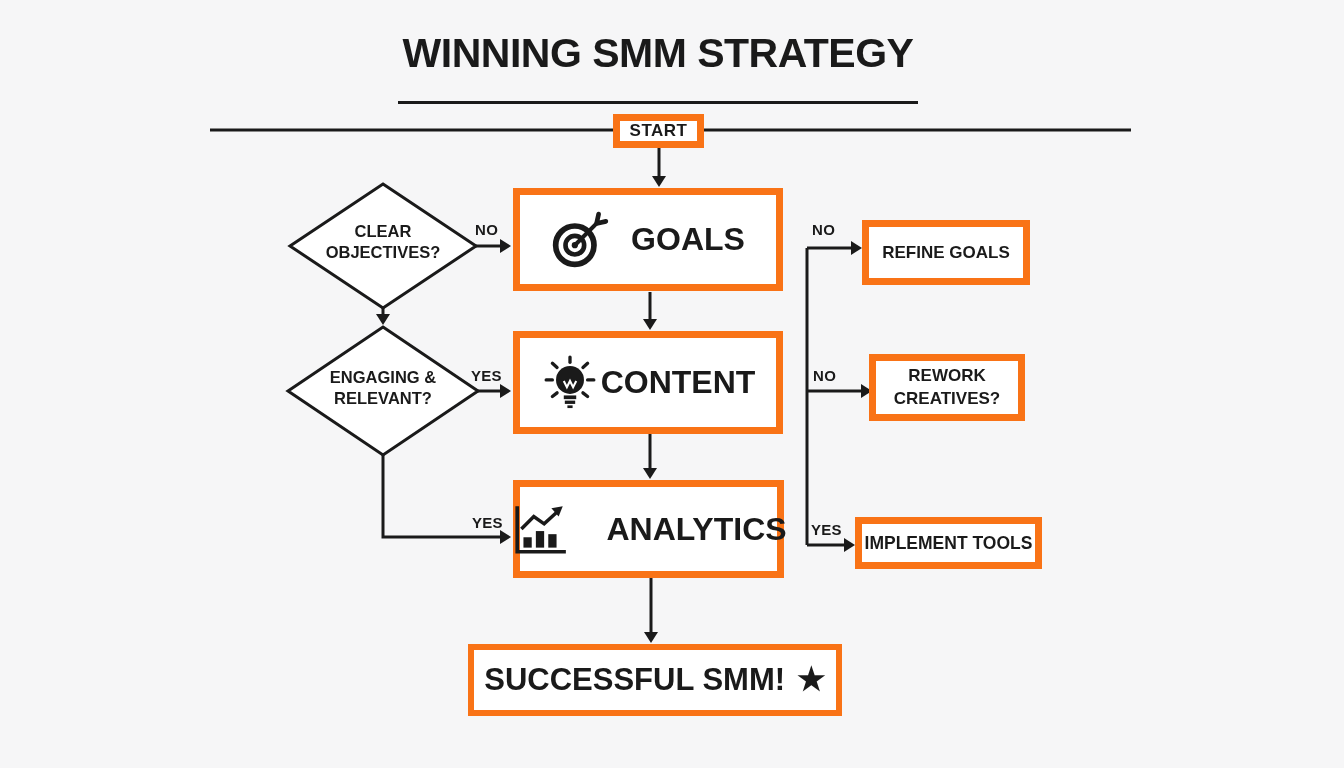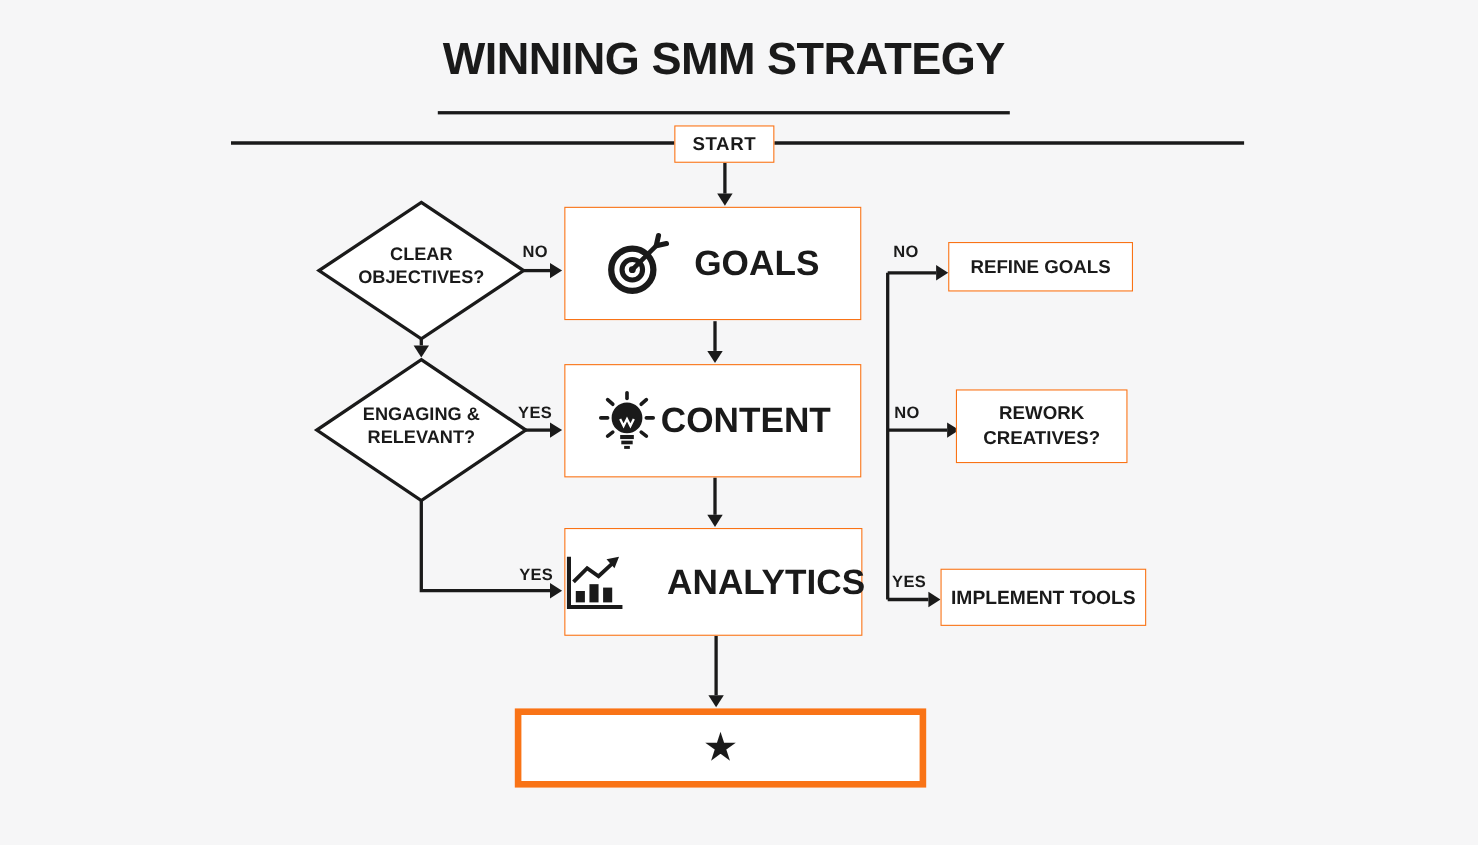--- a/index.html
+++ b/index.html
@@ -15,30 +15,30 @@
 
   .title {
     position: absolute; left: 398px; top: 30px; width: 520px;
     text-align: center; font-size: 41px; font-weight: bold;
     letter-spacing: -0.5px; z-index: 2;
     padding-bottom: 24px; border-bottom: 3px solid #1a1a1a;
   }
 
   .node {
     position: absolute; z-index: 3;
-    background: #ffffff; border: 1px solid #f97316;
+    background: #ffffff; border: 7px solid #f97316;
     display: flex; align-items: center; justify-content: center;
     font-weight: bold; text-align: center;
   }
   .node-start    { left: 613px; top: 114px; width: 91px;  height: 34px;  font-size: 17px; letter-spacing: 0.5px; }
   .node-goals    { left: 513px; top: 188px; width: 270px; height: 103px; font-size: 32px; gap: 22px; }
   .node-content  { left: 513px; top: 331px; width: 270px; height: 103px; font-size: 32px; gap: 2px; }
   .node-analytics{ left: 513px; top: 480px; width: 271px; height: 98px;  font-size: 32px; gap: 36px; }
   .node-success  { left: 468px; top: 644px; width: 374px; height: 72px;  font-size: 31px; border-width: 6px; gap: 12px; }
-  .node-refine   { left: 862px; top: 220px; width: 168px; height: 45px;  font-size: 17px; }
+  .node-refine   { left: 862px; top: 220px; width: 168px; height: 65px;  font-size: 17px; }
   .node-rework   { left: 869px; top: 354px; width: 156px; height: 67px;  font-size: 17px; line-height: 1.3; padding: 16px 14px; }
   .node-implement{ left: 855px; top: 517px; width: 187px; height: 52px;  font-size: 17.5px; }
 
   .node svg.glyph { flex: 0 0 auto; }
   .star { font-size: 32px; line-height: 1; transform: translateY(-1px); }
 
   .diamond-label {
     position: absolute; z-index: 3; text-align: center;
     font-weight: bold; font-size: 16.5px; line-height: 1.3;
   }
@@ -149,20 +149,21 @@
       <rect x="13" y="34" width="8" height="10" fill="#1a1a1a"></rect>
       <rect x="25" y="28" width="8" height="16" fill="#1a1a1a"></rect>
       <rect x="37" y="31" width="8" height="13" fill="#1a1a1a"></rect>
       <path d="M11,26 L23,14 L33,21 L45,10" stroke="#1a1a1a" stroke-width="3.4" fill="none"></path>
       <polygon points="51,4 40,6 47,14" fill="#1a1a1a"></polygon>
     </svg>
     <span>ANALYTICS</span>
   </div>
 
   <div class="node node-success">
+    <span>SUCCESSFUL SMM!</span>
     <span class="star">★</span>
   </div>
 
   <div class="node node-refine">
     <span>REFINE GOALS</span>
   </div>
   <div class="node node-rework">
     <span>REWORK CREATIVES?</span>
   </div>
   <div class="node node-implement">

